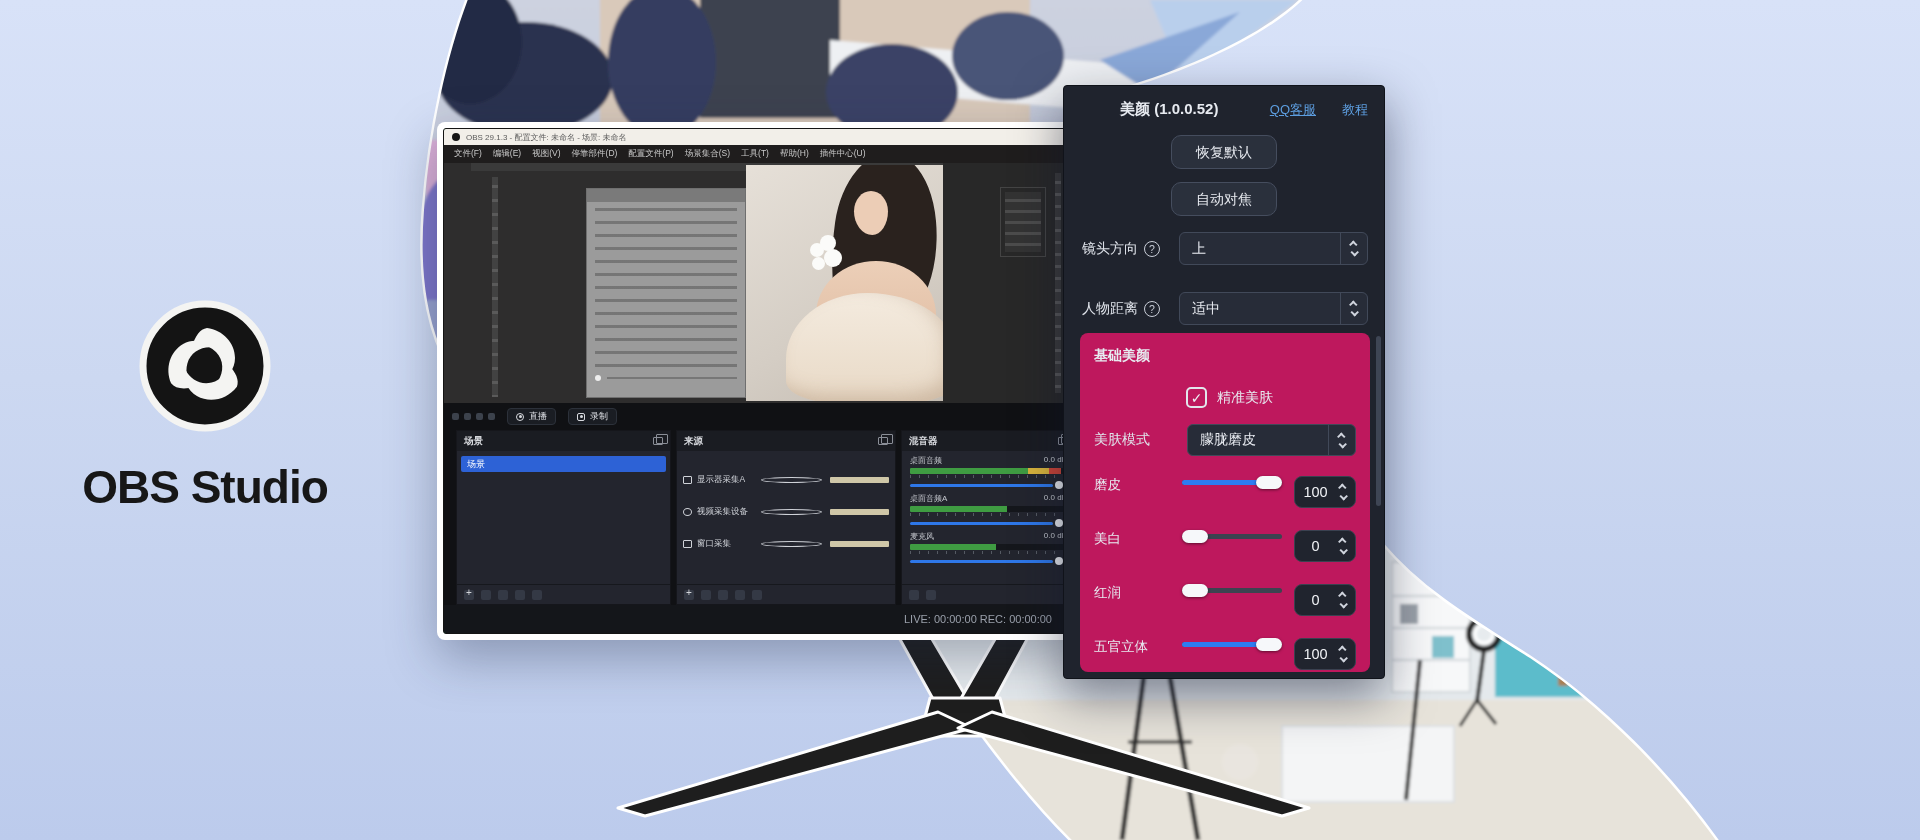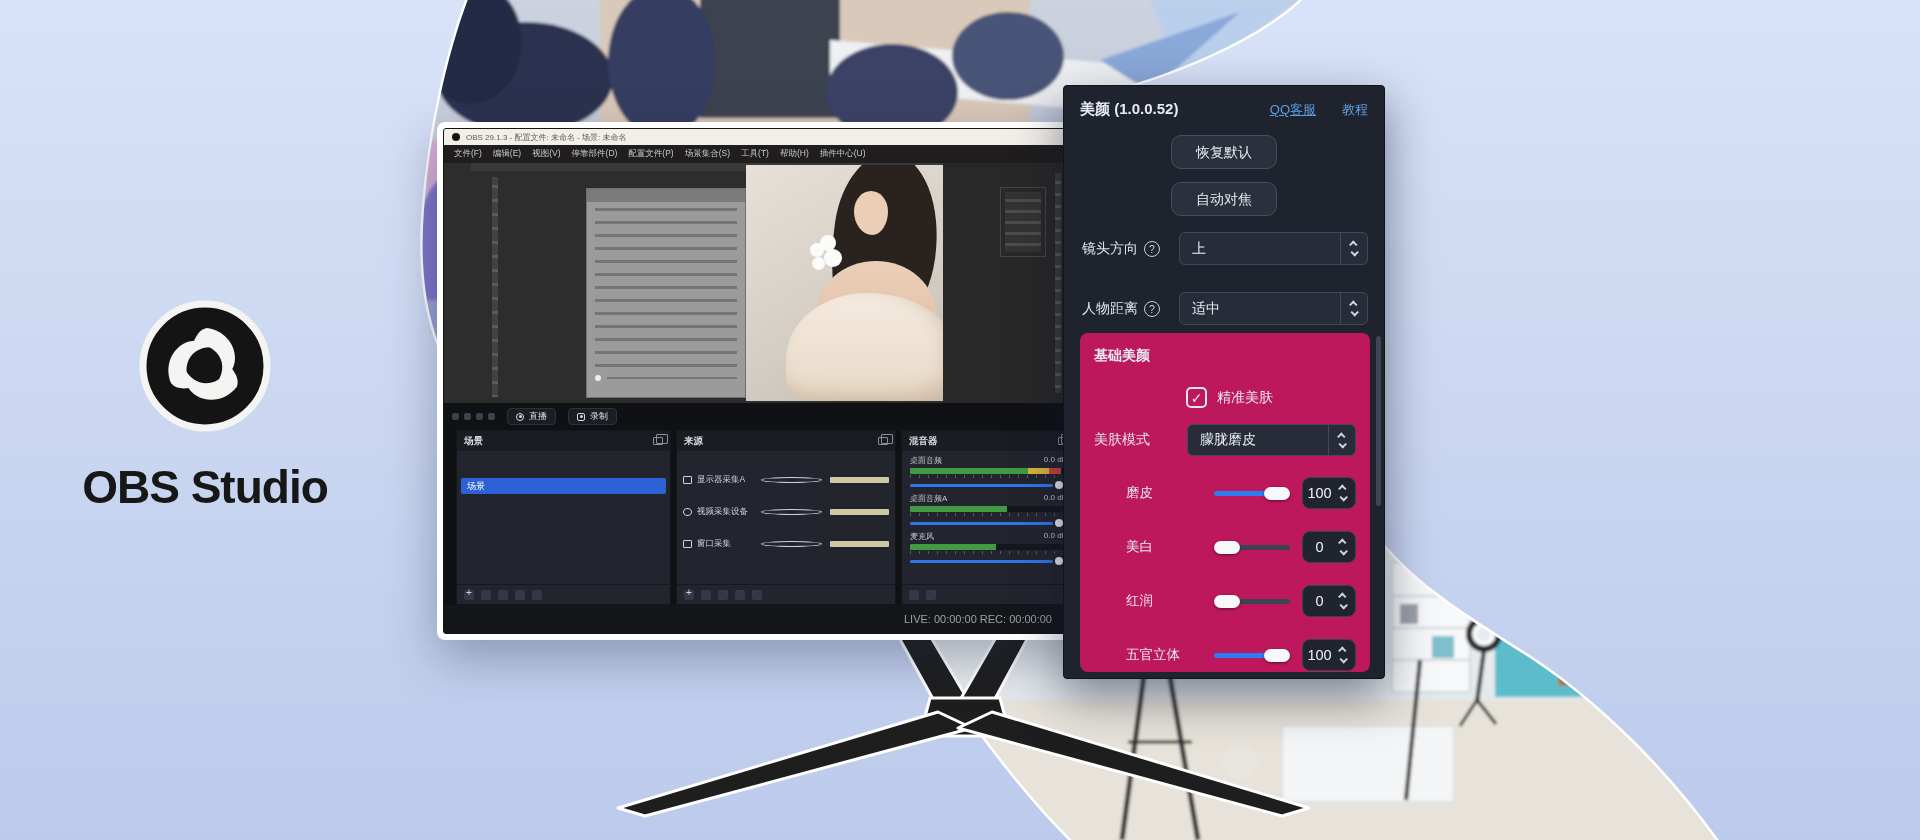--- a/index.html
+++ b/index.html
@@ -54,21 +54,21 @@
   .ministack i{width:7px;height:7px;background:#3c424c;border-radius:2px;display:block;}
   .chip{display:flex;align-items:center;gap:5px;background:#1a1d23;border:1px solid #2c313a;border-radius:4px;
         height:17px;padding:0 8px;margin-left:12px;}
   .chip:first-of-type{margin-left:228px;}
   .chip .cico{width:8px;height:8px;border:1.5px solid #d8dadf;border-radius:50%;position:relative;}
   .chip .cico.sq{border-radius:2px;}
   .chip .cico::after{content:"";position:absolute;left:1.5px;top:1.5px;width:3px;height:3px;background:#d8dadf;border-radius:50%;}
   .chip span{font-size:9px;color:#dcdee3;}
   .docks{position:absolute;left:0;top:301px;right:0;height:175px;background:#101114;display:flex;gap:5px;padding:0 0 0 12px;}
   .dock{background:#23252e;display:flex;flex-direction:column;border:1px solid #15161b;}
-  .dock.scenes{width:215px;gap:22px;} .dock.sources{width:220px;} .dock.mixer{flex:1;}
+  .dock.scenes{width:215px;} .dock.sources{width:220px;} .dock.mixer{flex:1;}
   .dock .dhd{height:20px;background:#1a1c22;display:flex;align-items:center;justify-content:space-between;padding:0 7px;}
   .dock .dhd b{font-size:9.5px;color:#d6d8dd;font-weight:bold;}
   .stackico{width:10px;height:8px;border:1px solid #8b8f98;border-radius:1px;position:relative;}
   .stackico::after{content:"";position:absolute;left:2px;top:-4px;width:10px;height:8px;border:1px solid #8b8f98;border-radius:1px;}
   .scene-item{margin:5px 4px 0 4px;height:16px;background:#2d62d6;border-radius:2px;display:flex;align-items:center;padding:0 6px;}
   .scene-item span{font-size:9px;color:#fff;}
   .src-row{display:flex;align-items:center;height:15px;padding:0 6px;gap:5px;margin-top:17px;}
   .src-row .sico{width:9px;height:8px;border:1.2px solid #cfd2d8;border-radius:1px;flex:0 0 auto;}
   .src-row span{font-size:8.5px;color:#cfd2d8;flex:1;white-space:nowrap;overflow:hidden;}
   .eye{width:9px;height:6px;border:1px solid #cfd2d8;border-radius:50%;position:relative;flex:0 0 auto;}
@@ -86,21 +86,21 @@
   .ticks{margin-top:1px;height:3px;background:repeating-linear-gradient(90deg,#555a63 0 1px,transparent 1px 9px);}
   .vslider{margin-top:3px;height:8px;position:relative;}
   .vslider .trk{position:absolute;left:0;right:14px;top:3px;height:3px;background:#2e77e8;border-radius:2px;}
   .vslider .kn{position:absolute;right:4px;top:0;width:8px;height:8px;border-radius:50%;background:#e8eaee;}
   .statusbar{position:absolute;left:0;top:476px;right:0;bottom:0;background:#14161a;display:flex;align-items:center;justify-content:flex-end;padding-right:24px;}
   .statusbar span{font-size:11px;color:#9aa0ab;}
 
   
   .bpanel{position:absolute;left:1063px;top:85px;width:322px;height:594px;background:#1f232d;z-index:5;
           border:1px solid #10131a;border-radius:4px;box-shadow:0 18px 48px rgba(15,22,45,.5);color:#e7eaf0;}
-  .bp-head{display:flex;align-items:baseline;padding:14px 16px 0 16px;}
+  .bp-head{display:flex;align-items:baseline;padding:14px 16px 0 16px;margin-left:40px;}
   .bp-title{font-size:15px;font-weight:bold;}
   .bp-links{margin-left:auto;display:flex;gap:26px;}
   .bp-link{font-size:13px;color:#5d9ee0;cursor:pointer;}
   .bp-link.u{text-decoration:underline;}
   .bp-btn{display:block;margin:16px auto 0 auto;width:106px;height:34px;background:#2a303c;border:1px solid #454d5e;
           border-radius:10px;color:#e7eaf0;font-size:14px;line-height:32px;text-align:center;cursor:pointer;}
   .bp-btn + .bp-btn{margin-top:13px;}
   .bp-row{display:flex;align-items:center;margin:16px 16px 0 18px;}
   .bp-row + .bp-row{margin-top:27px;}
   .bp-label{font-size:14px;color:#dfe3ea;display:flex;align-items:center;gap:6px;width:97px;flex:0 0 auto;}
@@ -115,31 +115,31 @@
   .chev.dn{transform:rotate(225deg) translateY(1px);}
   .bp-card{margin:8px 14px 0 16px;height:339px;background:#be185d;border-radius:8px;padding:12px 14px;position:relative;}
   .bp-card h3{margin:0;font-size:14px;font-weight:bold;padding-top:2px;}
   .cb-row{margin-top:22px;display:flex;align-items:center;gap:10px;padding-left:92px;}
   .cbox{width:21px;height:21px;border:2px solid #e2e6ec;border-radius:5px;display:flex;align-items:center;justify-content:center;
         font-size:14px;color:#eef1f5;cursor:pointer;}
   .cb-lab{font-size:14px;}
   .mode-row{margin-top:16px;display:flex;align-items:center;}
   .mode-row .bp-label{width:93px;}
   .mode-row .select{height:32px;}
-  .sl-row{margin-top:20px;display:flex;align-items:center;height:34px;margin-left:32px;}
+  .sl-row{margin-top:20px;display:flex;align-items:flex-start;height:34px;}
   .sl-lab{width:88px;flex:0 0 aute;font-size:13.5px;flex:0 0 auto;}
   .slider{flex:1;height:13px;position:relative;margin-right:12px;cursor:pointer;}
   .slider .trk{position:absolute;left:0;right:0;top:4px;height:5px;border-radius:3px;background:#3d4350;}
   .slider .fill{position:absolute;left:0;top:4px;height:5px;border-radius:3px;background:#2e7cf2;}
   .slider .hand{position:absolute;top:0;width:26px;height:13px;border-radius:7px;background:#f6f8fa;box-shadow:0 1px 3px rgba(0,0,0,.5);}
   .slider.at-max .fill{width:calc(100% - 22px);}
   .slider.at-max .hand{right:0;}
   .slider.at-min .fill{width:0;}
   .slider.at-min .hand{left:0;}
-  .valbox{width:54px;height:32px;background:#20242e;border:1px solid #3a4150;border-radius:8px;flex:0 0 auto;
+  .valbox{width:62px;height:32px;background:#20242e;border:1px solid #3a4150;border-radius:8px;flex:0 0 auto;
           display:flex;align-items:center;padding:0 5px 0 0;}
   .valbox .num{flex:1;text-align:center;font-size:14.5px;color:#f0f2f6;}
   .valbox .spin{width:14px;gap:4px;}
   .vscroll{position:absolute;right:3px;top:250px;width:5px;height:170px;background:#3e4554;border-radius:3px;}
 </style>
 </head>
 <body>
 
 <div class="stage">
 

